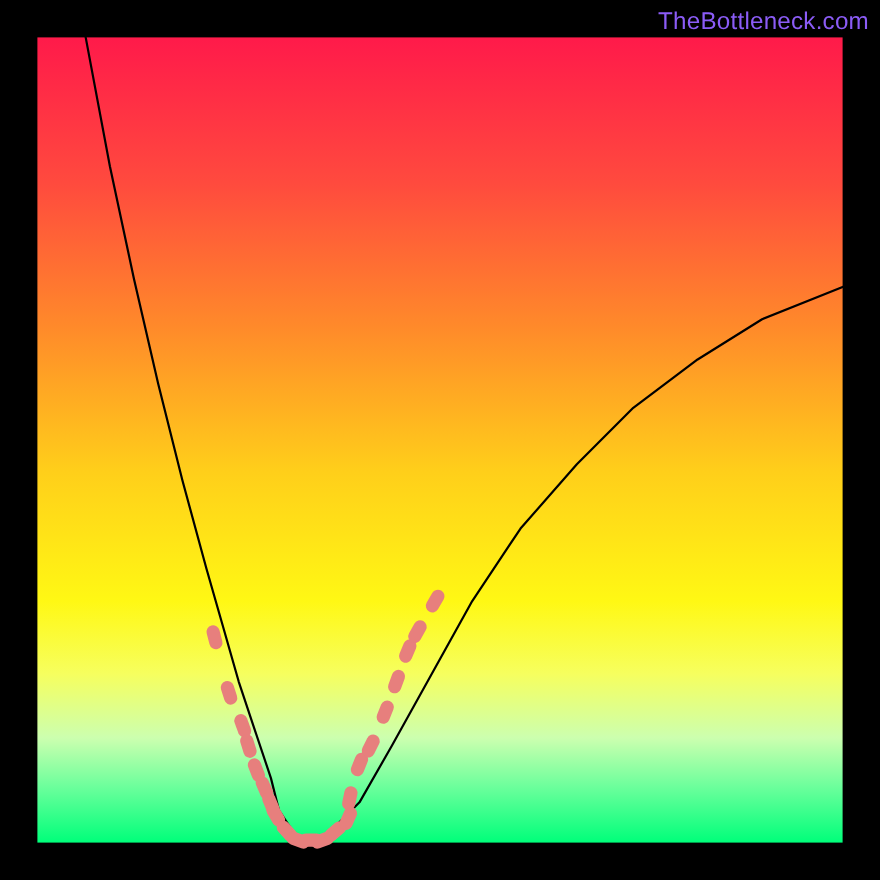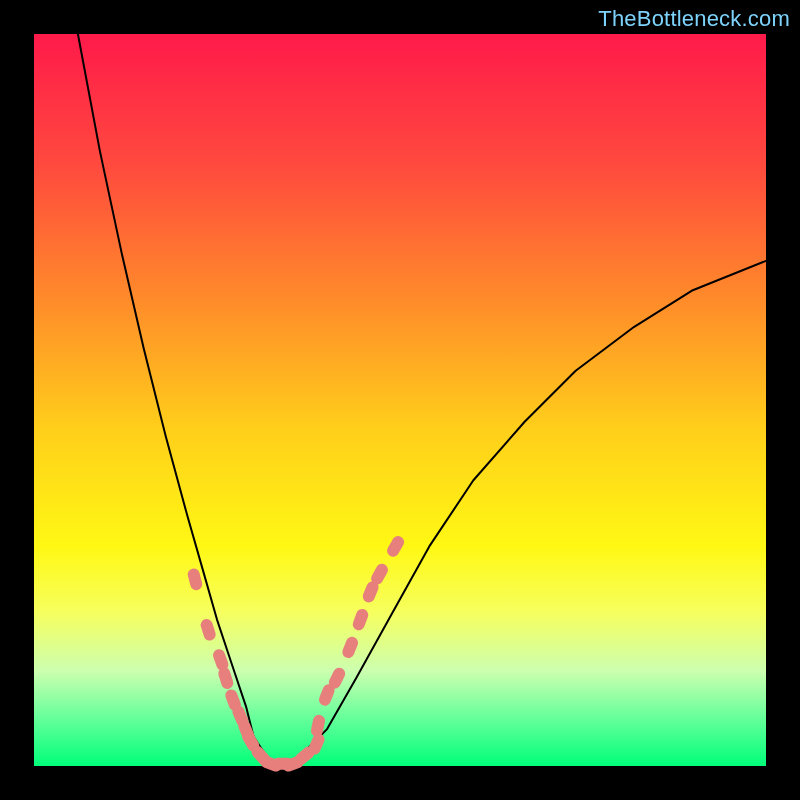--- a/index.html
+++ b/index.html
@@ -33,21 +33,21 @@
       #fff814 70%,
       #f6ff5e 79%,
       #ccffaf 87%,
       #6dff9c 93%,
       #00ff7a 100%);
   }
   .watermark {
     position: absolute;
     top: 6px;
     right: 10px;
-    color: #7dd3fc;
+    color: #8b5cf6;
     font-size: 22px;
     letter-spacing: 0.2px;
     font-weight: 400;
     user-select: none;
   }
   svg.curve {
     position: absolute;
     top: 0;
     left: 0;
     width: 732px;

